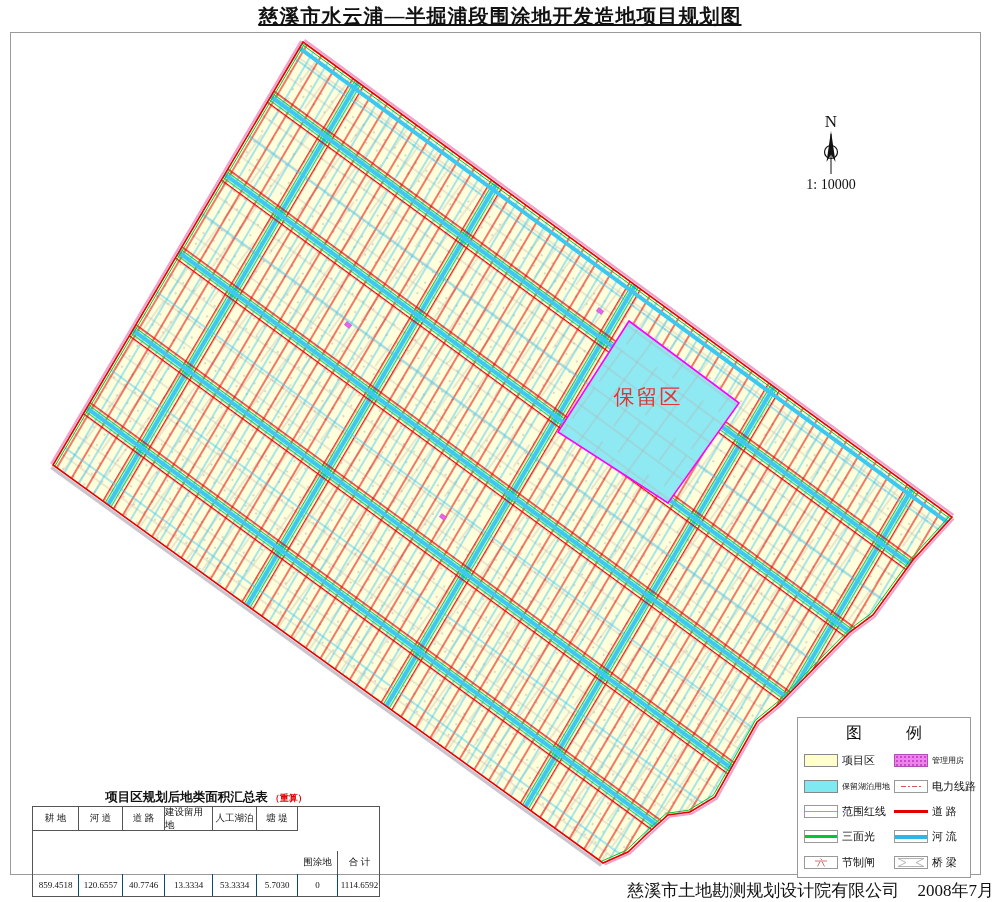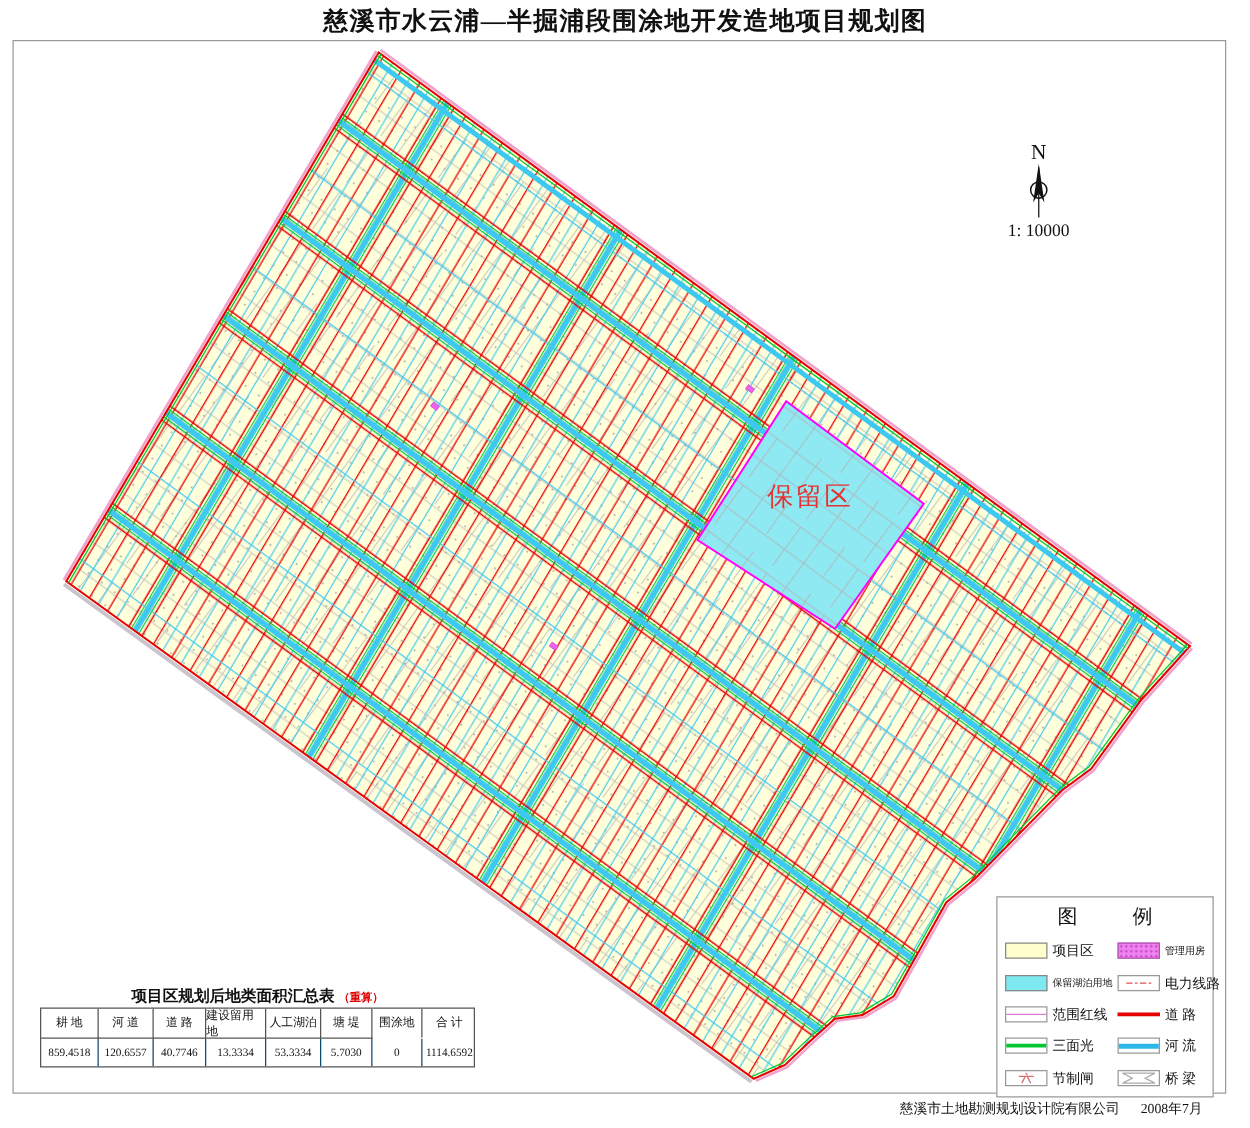--- a/index.html
+++ b/index.html
@@ -2,21 +2,21 @@
 <html><head>
 <meta charset="utf-8">
 <style>
   html,body{margin:0;padding:0;background:#ffffff;}
   #stage{position:relative;width:1000px;height:902px;background:#fff;overflow:hidden;
          font-family:"Liberation Serif","DejaVu Serif",serif;}
   #map-svg{position:absolute;left:0;top:0;}
   .page-border{position:absolute;left:10px;top:32px;width:969px;height:841px;
                border:1px solid #9a9a9a;pointer-events:none;}
   .page-title{position:absolute;left:0;top:3px;width:100%;text-align:center;
-              font-size:20px;font-weight:bold;letter-spacing:1px;color:#111;}
+              font-size:20px;font-weight:bold;letter-spacing:1px;color:#111;text-decoration:underline;}
   
   .legend{position:absolute;left:797px;top:717px;width:174px;height:161px;
           background:#fff;border:1px solid #999;box-sizing:border-box;}
   .legend-title{display:flex;justify-content:center;gap:44px;margin-top:5px;
                 font-size:16px;color:#111;}
   .leg-cols{position:absolute;left:6px;top:30px;right:4px;bottom:2px;display:flex;text-align:right;}
   .leg-col{display:flex;flex-direction:column;}
   .leg-col.left{width:92px;}
   .leg-col.right{width:72px;}
   .leg-row{display:flex;align-items:center;height:25.6px;}
@@ -40,23 +40,23 @@
   .sum-title .note{font-size:9px;color:#e00000;font-weight:bold;}
   .sum-unit{text-align:right;font-size:8px;color:#111;margin:1px 2px 1px 0;}
   .sumtable{display:grid;grid-template-columns:46px 44px 42px 48px 44px 41px 40px 43px;
             border:1px solid #555;box-sizing:content-box;}
   .sumtable .th{grid-row:1;border-right:1px solid #555;border-bottom:1px solid #555;
                 height:23px;display:flex;align-items:center;justify-content:center;
                 font-size:9.5px;color:#111;}
   .sumtable .td{grid-row:2;border-right:1px solid #0c4a6e;height:22px;display:flex;
                 align-items:center;justify-content:center;font-size:9px;color:#111;}
   .sumtable .last{border-right:none;}
-  .sumtable .nodiv{border-bottom:none;}
+  .sumtable .nodiv{border-bottom:none;margin-top:44px;}
   
-  .footer{position:absolute;top:879px;right:38px;font-size:11px;color:#111;}
+  .footer{position:absolute;top:879px;right:6px;font-size:17px;color:#111;}
   .footer span{margin-left:14px;}
   .footer span:first-child{margin-left:0;}
 </style>
 </head>
 <body>
 
 <div id="stage">
 
   <svg id="map-svg" width="1000" height="902" viewBox="0 0 1000 902">
     <defs>

